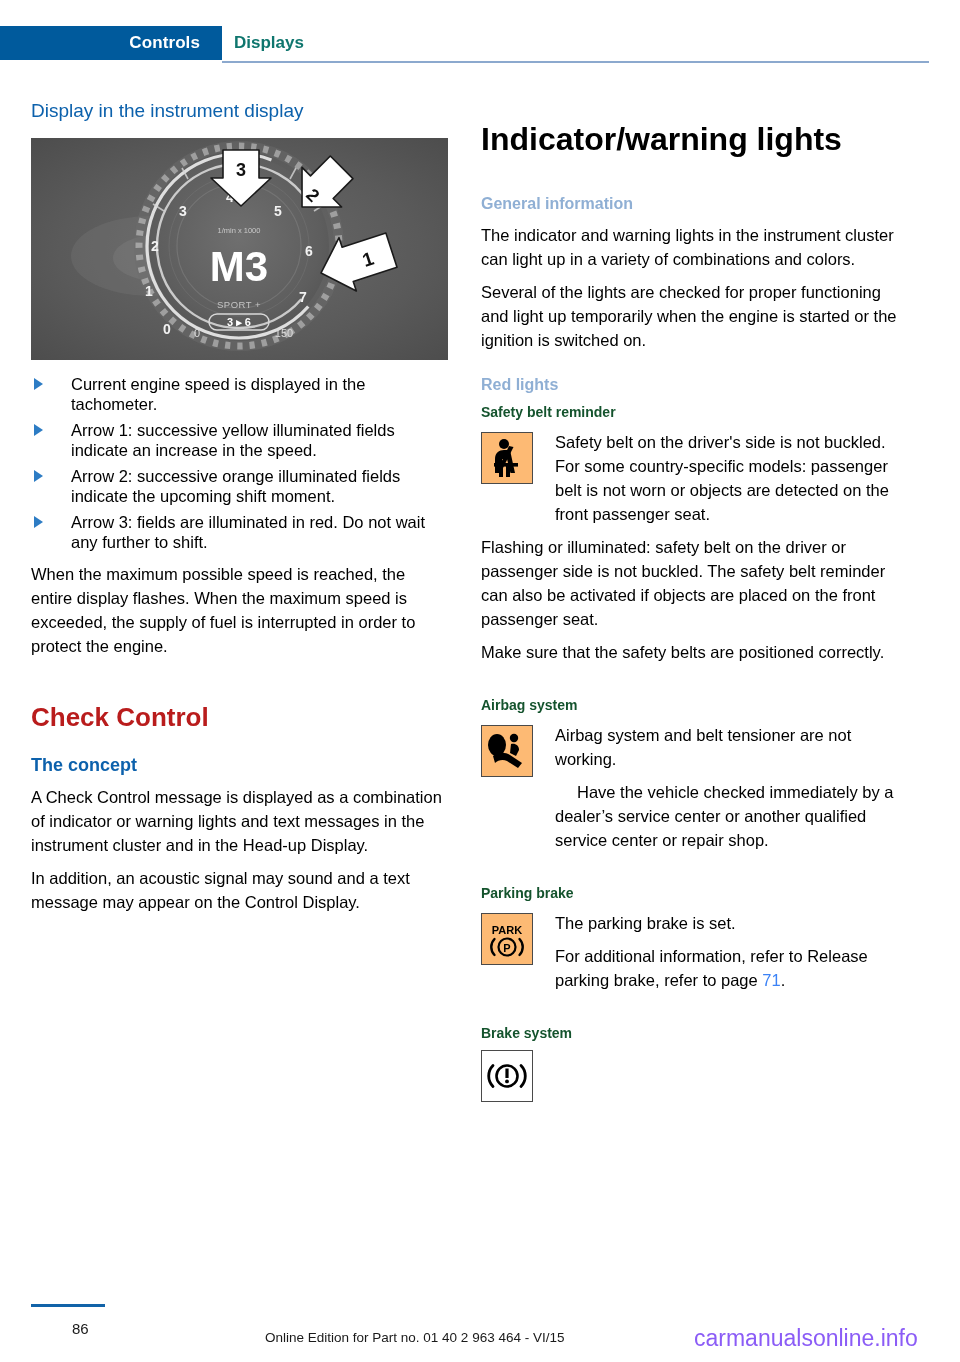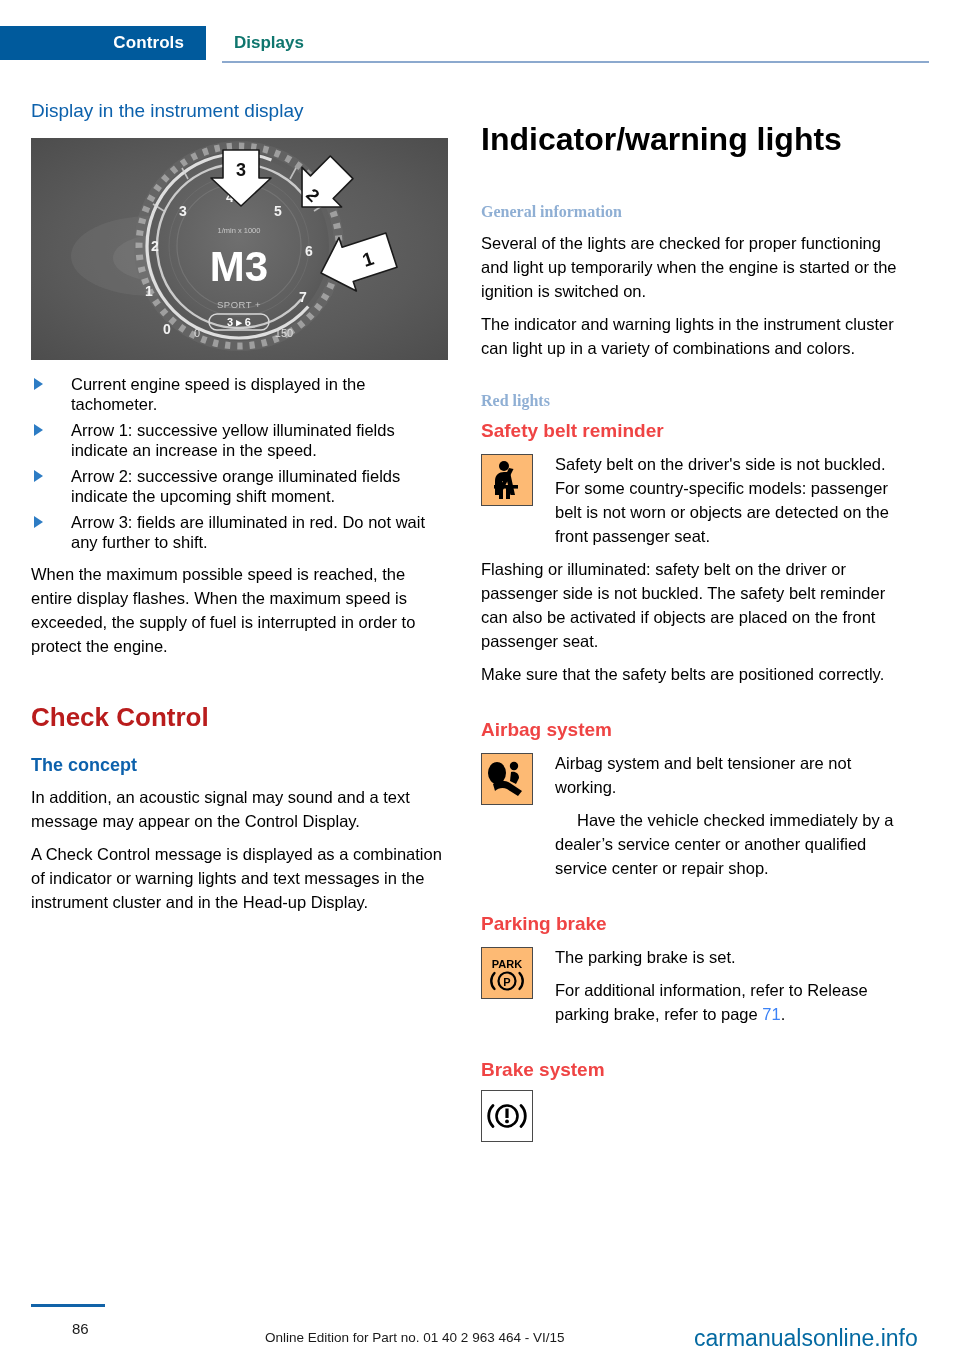--- a/index.html
+++ b/index.html
@@ -21,21 +21,21 @@
     position: absolute;
     top: 26px;
     left: 0;
     width: 960px;
     height: 34px;
   }
   .tab-active {
     position: absolute;
     left: 0;
     top: 0;
-    width: 206px;
+    width: 222px;
     height: 34px;
     background: #005A9C;
   }
   .tab-active span {
     position: absolute;
     right: 22px;
     top: 7px;
     color: #ffffff;
     font-size: 17px;
     font-weight: bold;
@@ -85,28 +85,27 @@
     font-size: 18px;
     font-weight: bold;
     color: #0C61AC;
     margin: 0 0 9px 0;
     line-height: 1.2;
   }
   h3.sub-light {
     font-size: 16px;
     font-weight: bold;
     color: #8FAFD4;
-    margin: 8px 0 10px 0;
+    margin: 0 0 10px 0;
     line-height: 1.2;
-    font-family: Liberation Serif, serif;
   }
   h3.sub-light-sm {
-    font-size: 19px;
-    font-weight: bold;
-    color: #ef4444;
+    font-size: 14px;
+    font-weight: bold;
+    color: #14532d;
     margin: 0 0 9px 0;
     line-height: 1.2;
   }
   p.body {
     font-size: 16.5px;
     line-height: 24px;
     margin: 0 0 9px 0;
     color: #000;
   }
   p.body:last-child { margin-bottom: 0; }
@@ -206,21 +205,21 @@
     top: 1330px;
     font-size: 13.5px;
     color: #1a1a1a;
     white-space: nowrap;
   }
   .watermark {
     position: absolute;
     left: 694px;
     top: 1325px;
     font-size: 23px;
-    color: #0369a1;
+    color: #8b5cf6;
     white-space: nowrap;
   }
 </style>
 </head>
 <body>
 
 <div class="header">
   <div class="tab-active">
     <span>Controls</span>
   </div>
@@ -328,33 +327,33 @@
       <span>Arrow 3: fields are illuminated in red. Do not wait any further to shift.</span>
     </li>
   </ul>
 
   <p class="body">When the maximum possible speed is reached, the entire display flashes. When the maximum speed is exceeded, the supply of fuel is interrupted in order to protect the engine.</p>
 
   <div class="spacer-lg"></div>
 
   <h1 class="big">Check Control</h1>
   <h2 class="sub">The concept</h2>
+  <p class="body">A Check Control message is displayed as a combination of indicator or warning lights and text messages in the instrument cluster and in the Head-up Display.</p>
   <p class="body">In addition, an acoustic signal may sound and a text message may appear on the Control Display.</p>
-  <p class="body">A Check Control message is displayed as a combination of indicator or warning lights and text messages in the instrument cluster and in the Head-up Display.</p>
 </div>
 
 <div class="col col-right">
 
   <h1 class="sub">Indicator/warning lights</h1>
 
   <div class="spacer-sm"></div>
 
   <h3 class="sub-light">General information</h3>
+  <p class="body">The indicator and warning lights in the instrument cluster can light up in a variety of combinations and colors.</p>
   <p class="body">Several of the lights are checked for proper functioning and light up temporarily when the engine is started or the ignition is switched on.</p>
-  <p class="body">The indicator and warning lights in the instrument cluster can light up in a variety of combinations and colors.</p>
 
   <div class="spacer-sm"></div>
 
   <h3 class="sub-light">Red lights</h3>
 
   <h3 class="sub-light-sm">Safety belt reminder</h3>
   <div class="iconrow">
     <div class="icon-box">
       <svg width="50" height="50" viewBox="0 0 50 50" xmlns="http://www.w3.org/2000/svg">
         <circle cx="22" cy="11" r="5" fill="#000"></circle>

